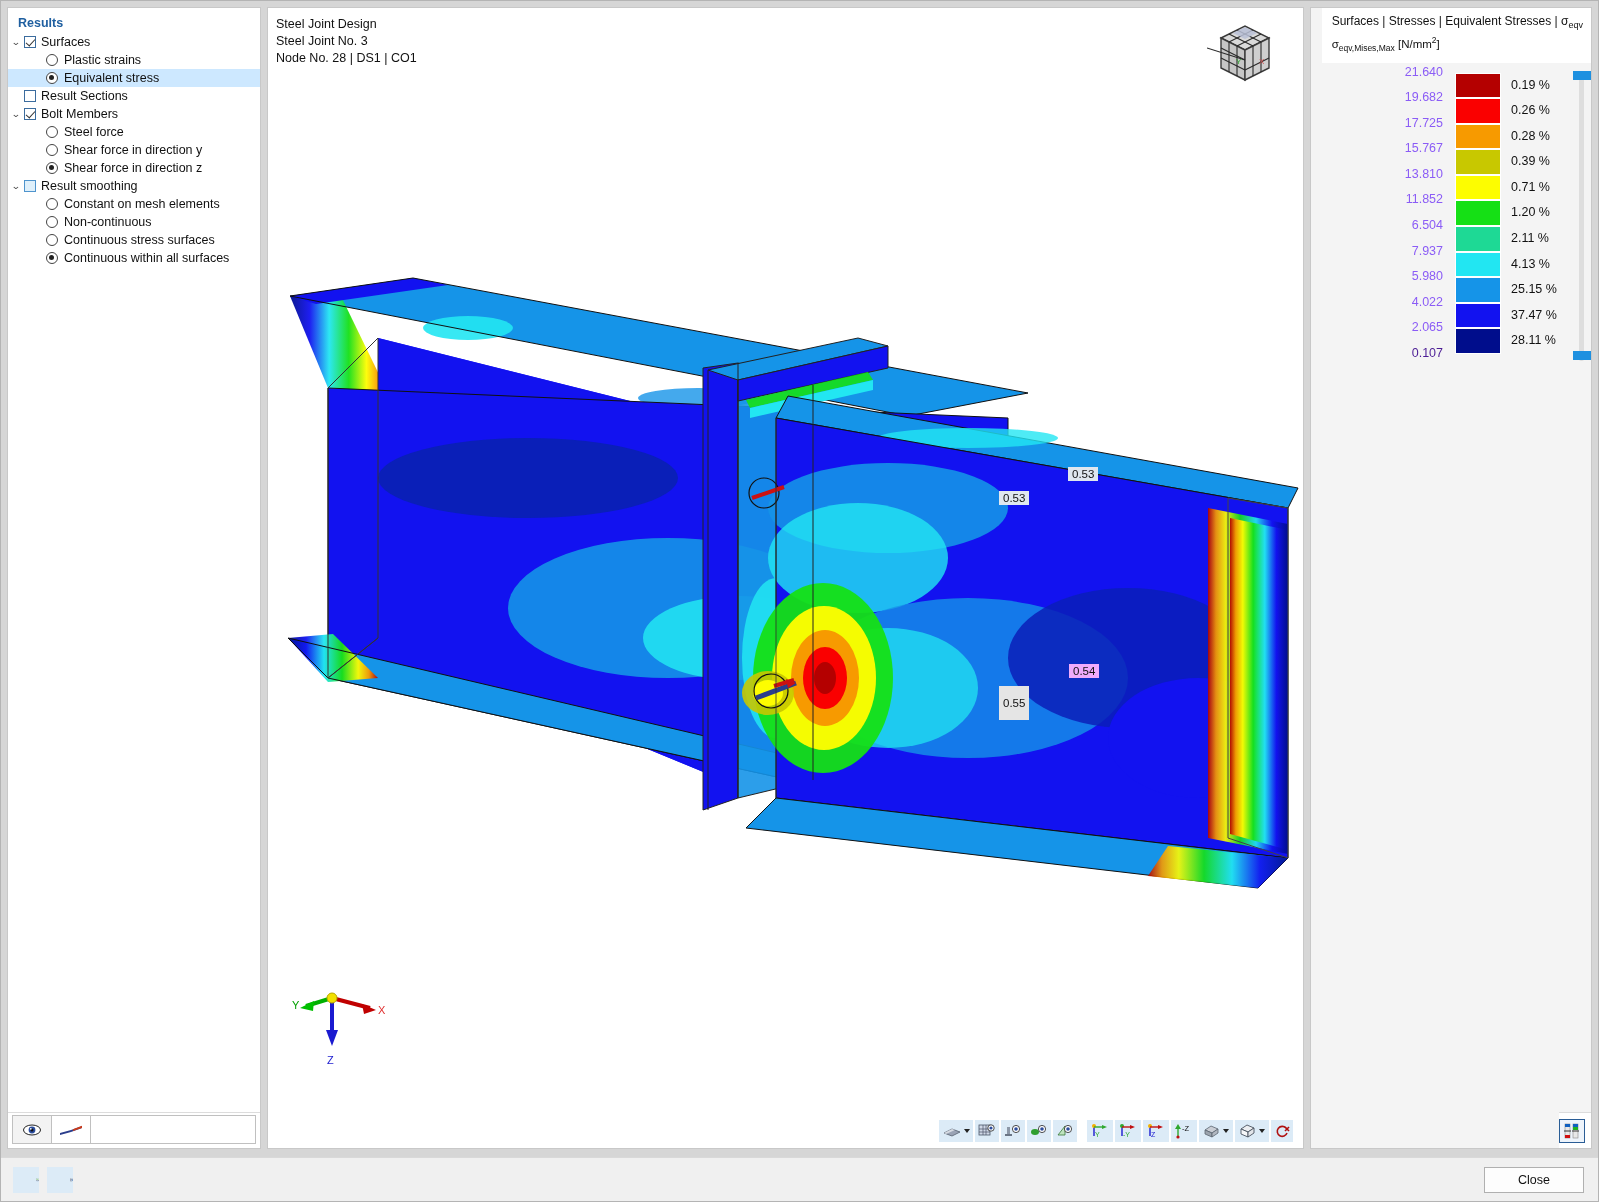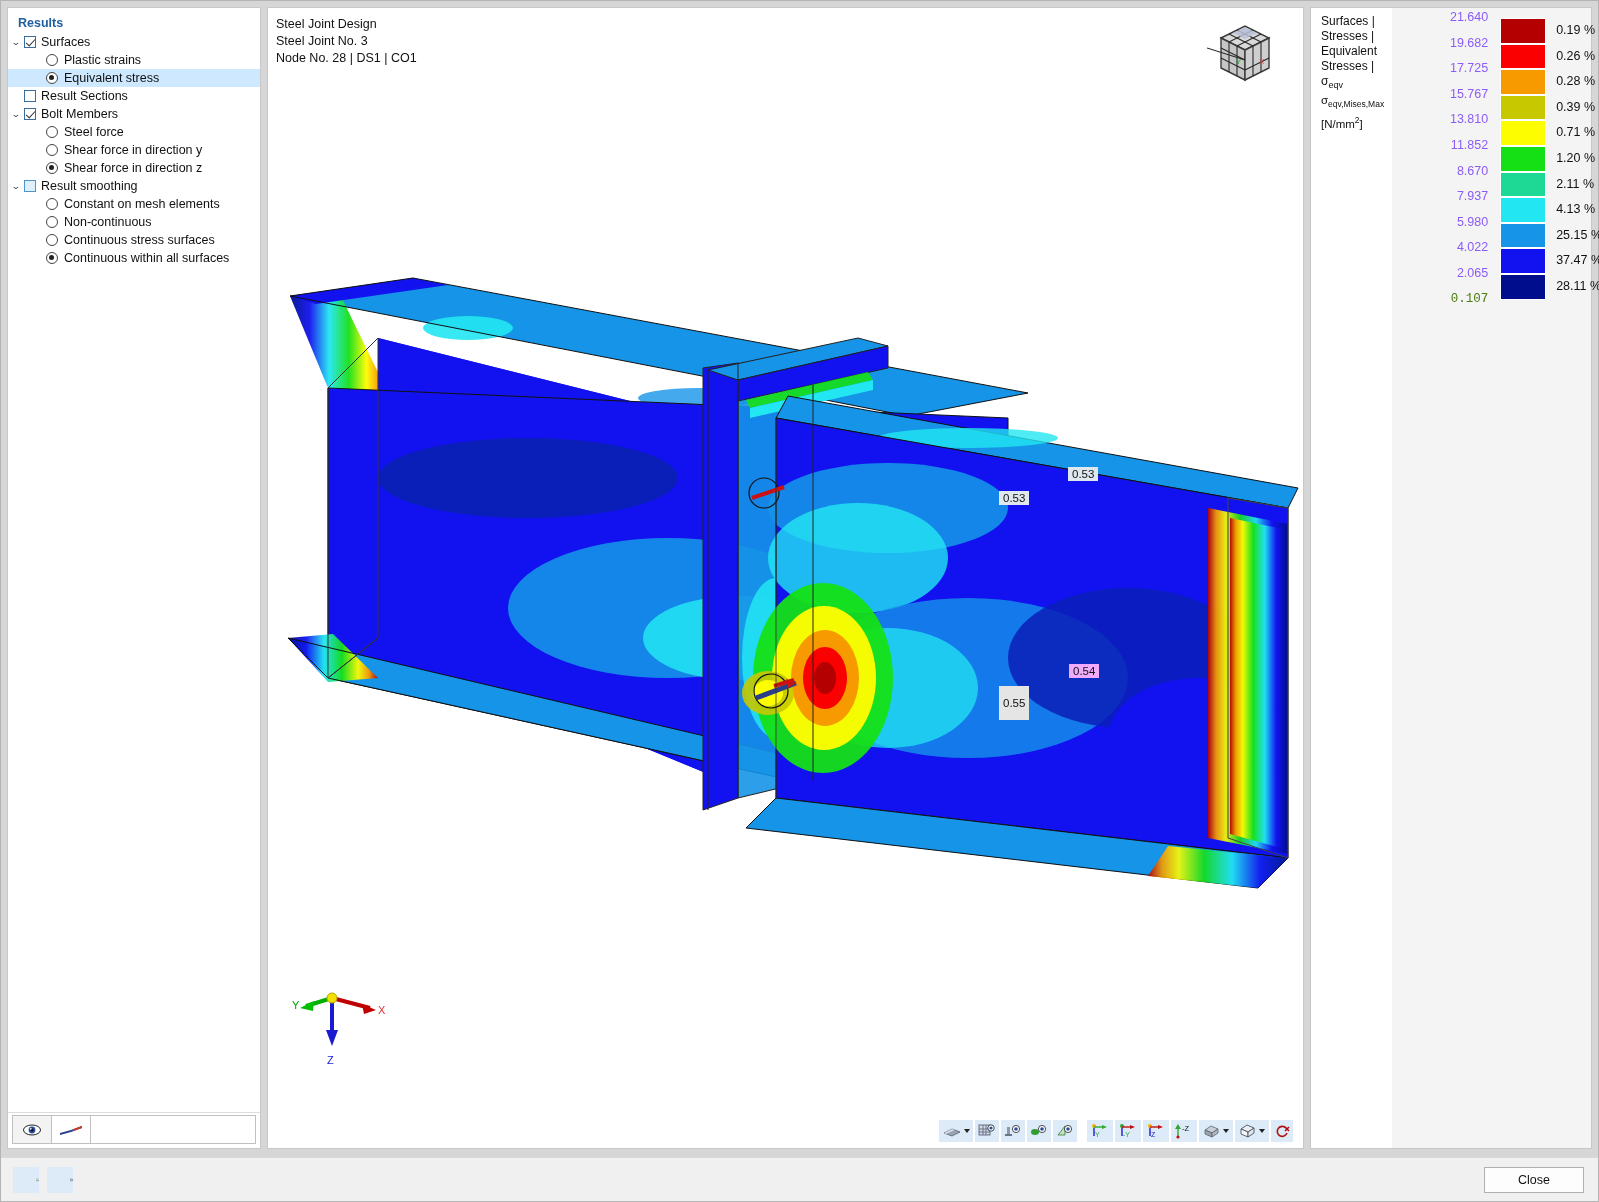--- a/index.html
+++ b/index.html
@@ -136,22 +136,23 @@
   .caret {
     width: 0; height: 0; border-left: 3.5px solid transparent;
     border-right: 3.5px solid transparent; border-top: 4px solid #222;
     margin-left: 2px;
   }
   
   .right-panel {
     width: 282px; min-width: 282px; margin-left: 6px;
     background: #f4f4f4;
     border: 1px solid #c8c8c8;
-    display: flex; flex-direction: row;
+    display: flex; flex-direction: column;
     position: relative;
+    align-items: flex-end;
   }
   .legend-head {
     background: #ffffff; padding: 6px 8px 6px 10px;
     font-size: 12px; color: #111; line-height: 15px;
   }
   .legend-head .sub { font-size: 11.5px; }
   .legend-body { flex: 1; position: relative; padding-top: 10px; }
   .legend-grid {
     position: relative; margin-left: 34px; width: 210px;
   }
@@ -163,21 +164,21 @@
   .lg-swatch {
     position: absolute; left: 74px; top: 0;
     width: 46px; height: 25.6px; border: 1px solid #ffffff;
   }
   .lg-pct {
     position: absolute; left: 130px; top: 5px;
     font-size: 12.5px; color: #111;
   }
   .lg-lastval {
     position: absolute; left: 0; top: 0; width: 62px;
-    text-align: right; font-size: 12.5px; color: #4d7c0f; font-family: Liberation Mono, monospace;
+    text-align: right; font-size: 12.5px; color: #4c1d95;
   }
   .lg-slider {
     position: absolute; left: 198px; top: 0px;
     width: 5px; background: #dedede; border-radius: 2px;
   }
   .lg-thumb {
     position: absolute; left: 192px; width: 18px; height: 9px;
     background: #1e90e0;
   }
   .right-bottom {
@@ -686,21 +687,21 @@
             <div class="lg-val">13.810</div>
             <div class="lg-swatch" style="background:#fdfd00"></div>
             <div class="lg-pct">0.71 %</div>
           </div>
           <div class="lg-row">
             <div class="lg-val">11.852</div>
             <div class="lg-swatch" style="background:#15e015"></div>
             <div class="lg-pct">1.20 %</div>
           </div>
           <div class="lg-row">
-            <div class="lg-val">8.670</div>
+            <div class="lg-val">6.504</div>
             <div class="lg-swatch" style="background:#1ed995"></div>
             <div class="lg-pct">2.11 %</div>
           </div>
           <div class="lg-row">
             <div class="lg-val">7.937</div>
             <div class="lg-swatch" style="background:#22e6f2"></div>
             <div class="lg-pct">4.13 %</div>
           </div>
           <div class="lg-row">
             <div class="lg-val">5.980</div>

